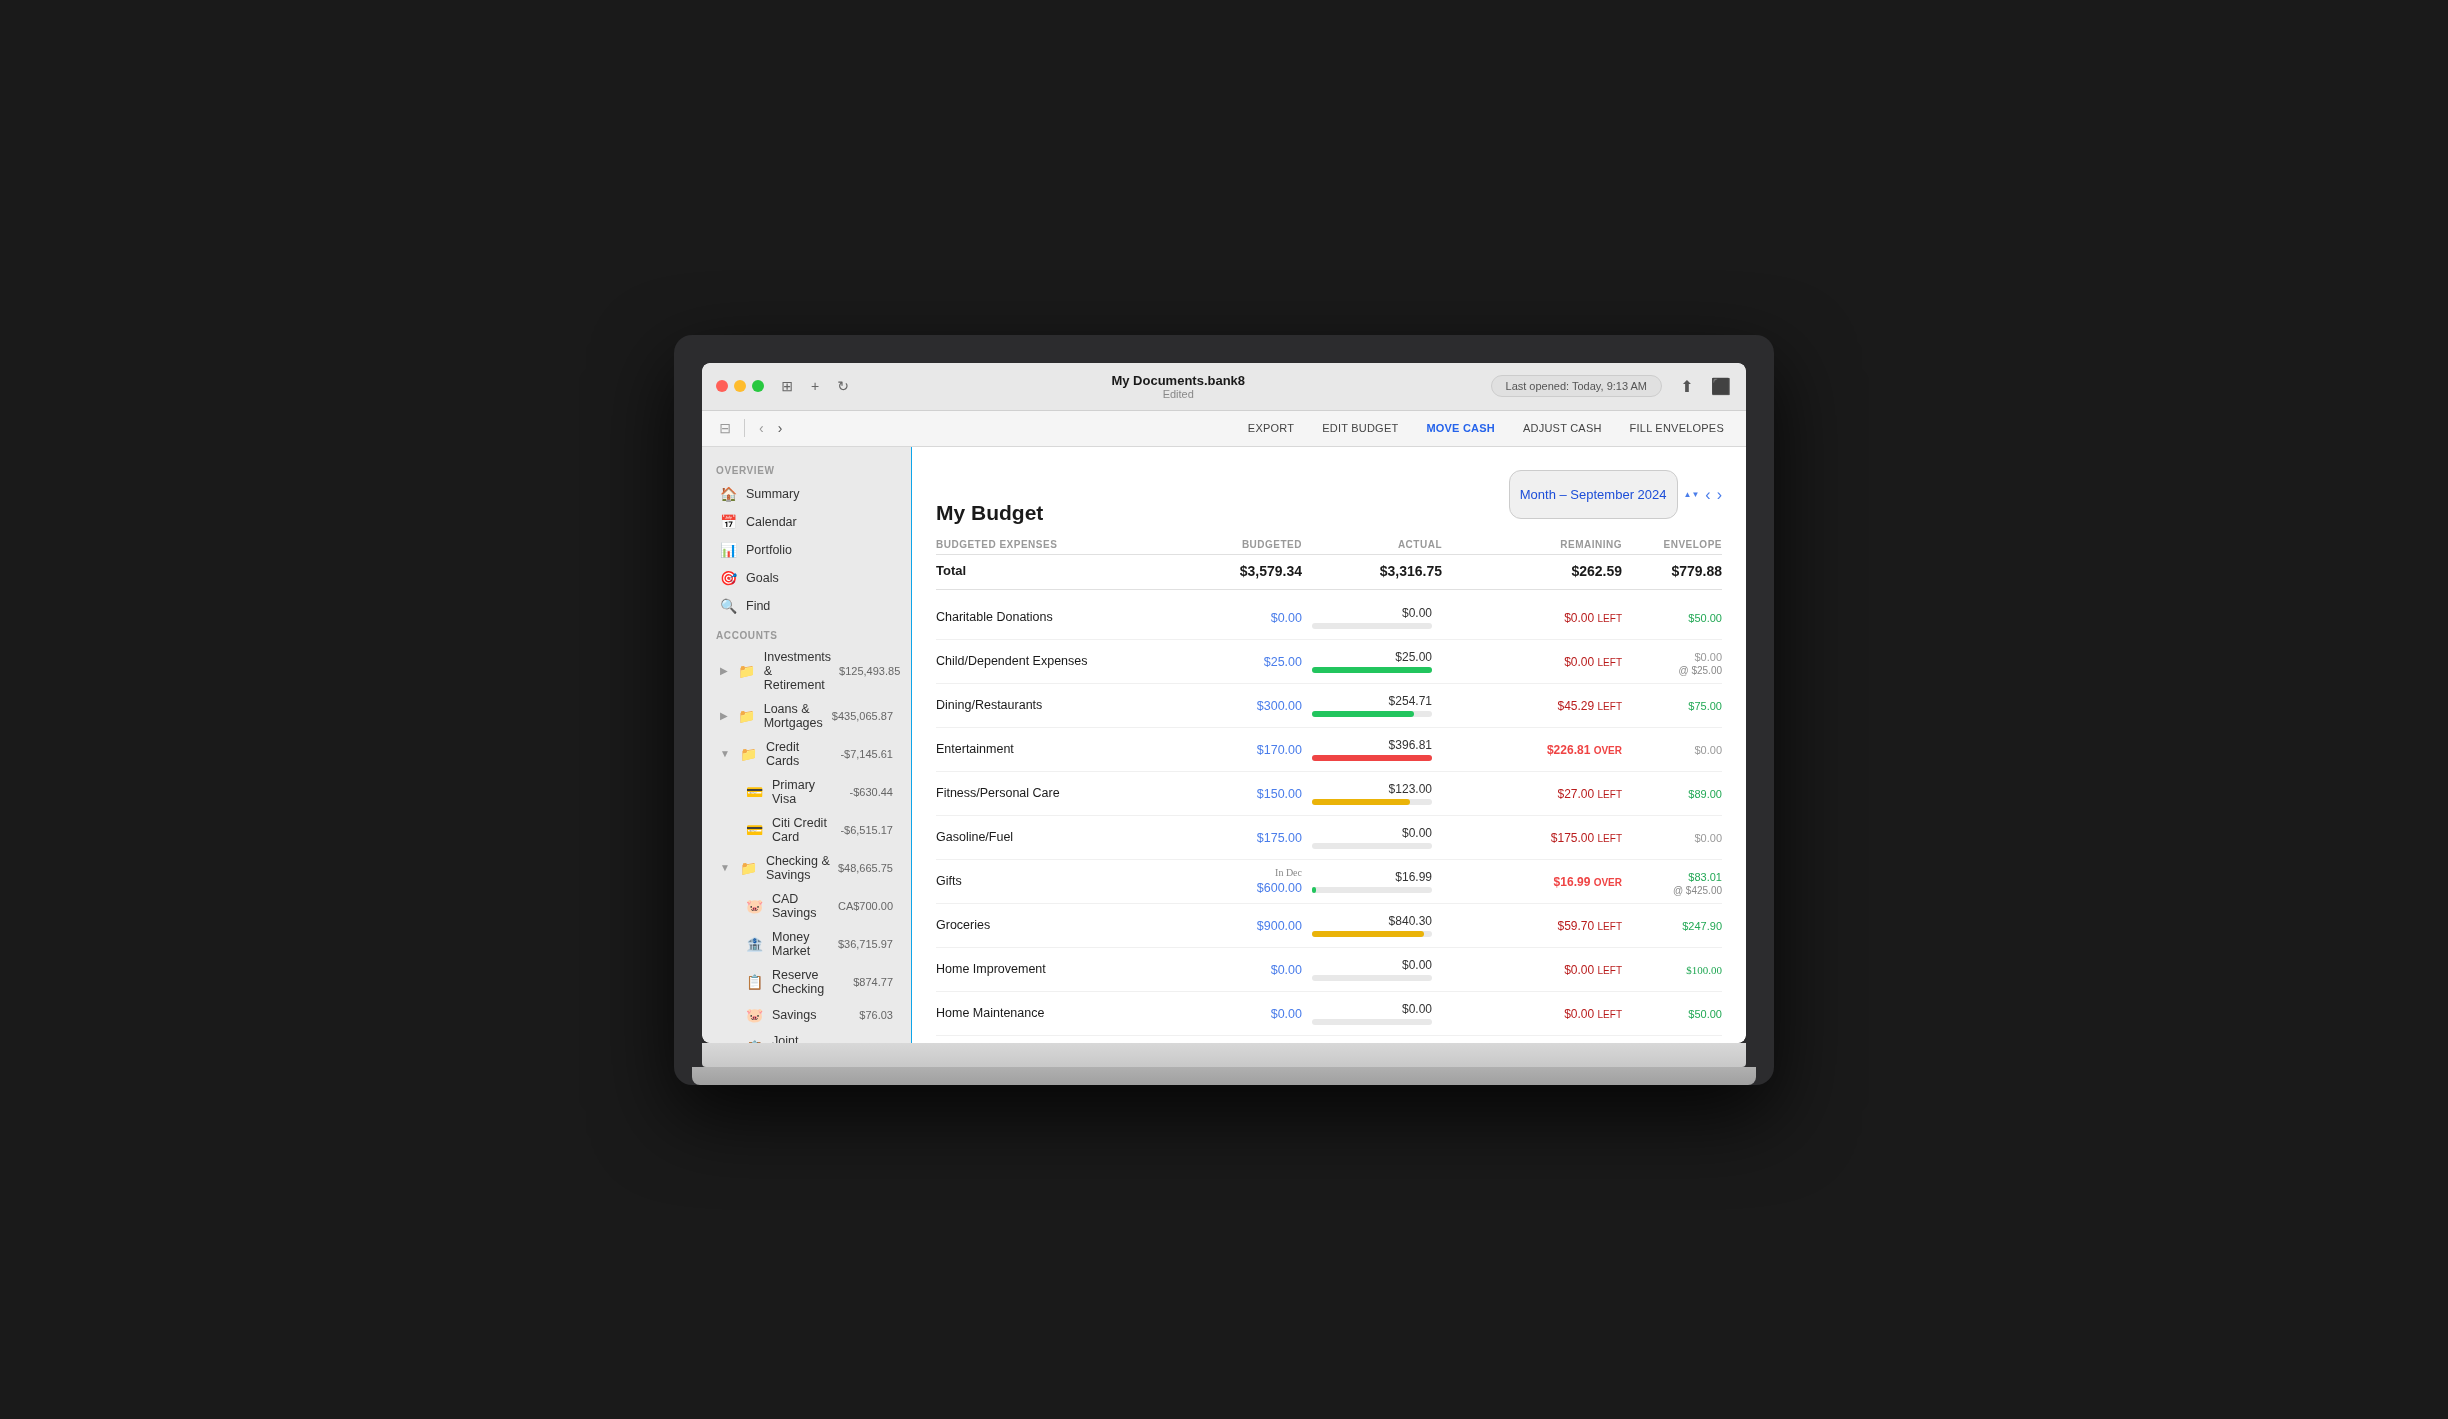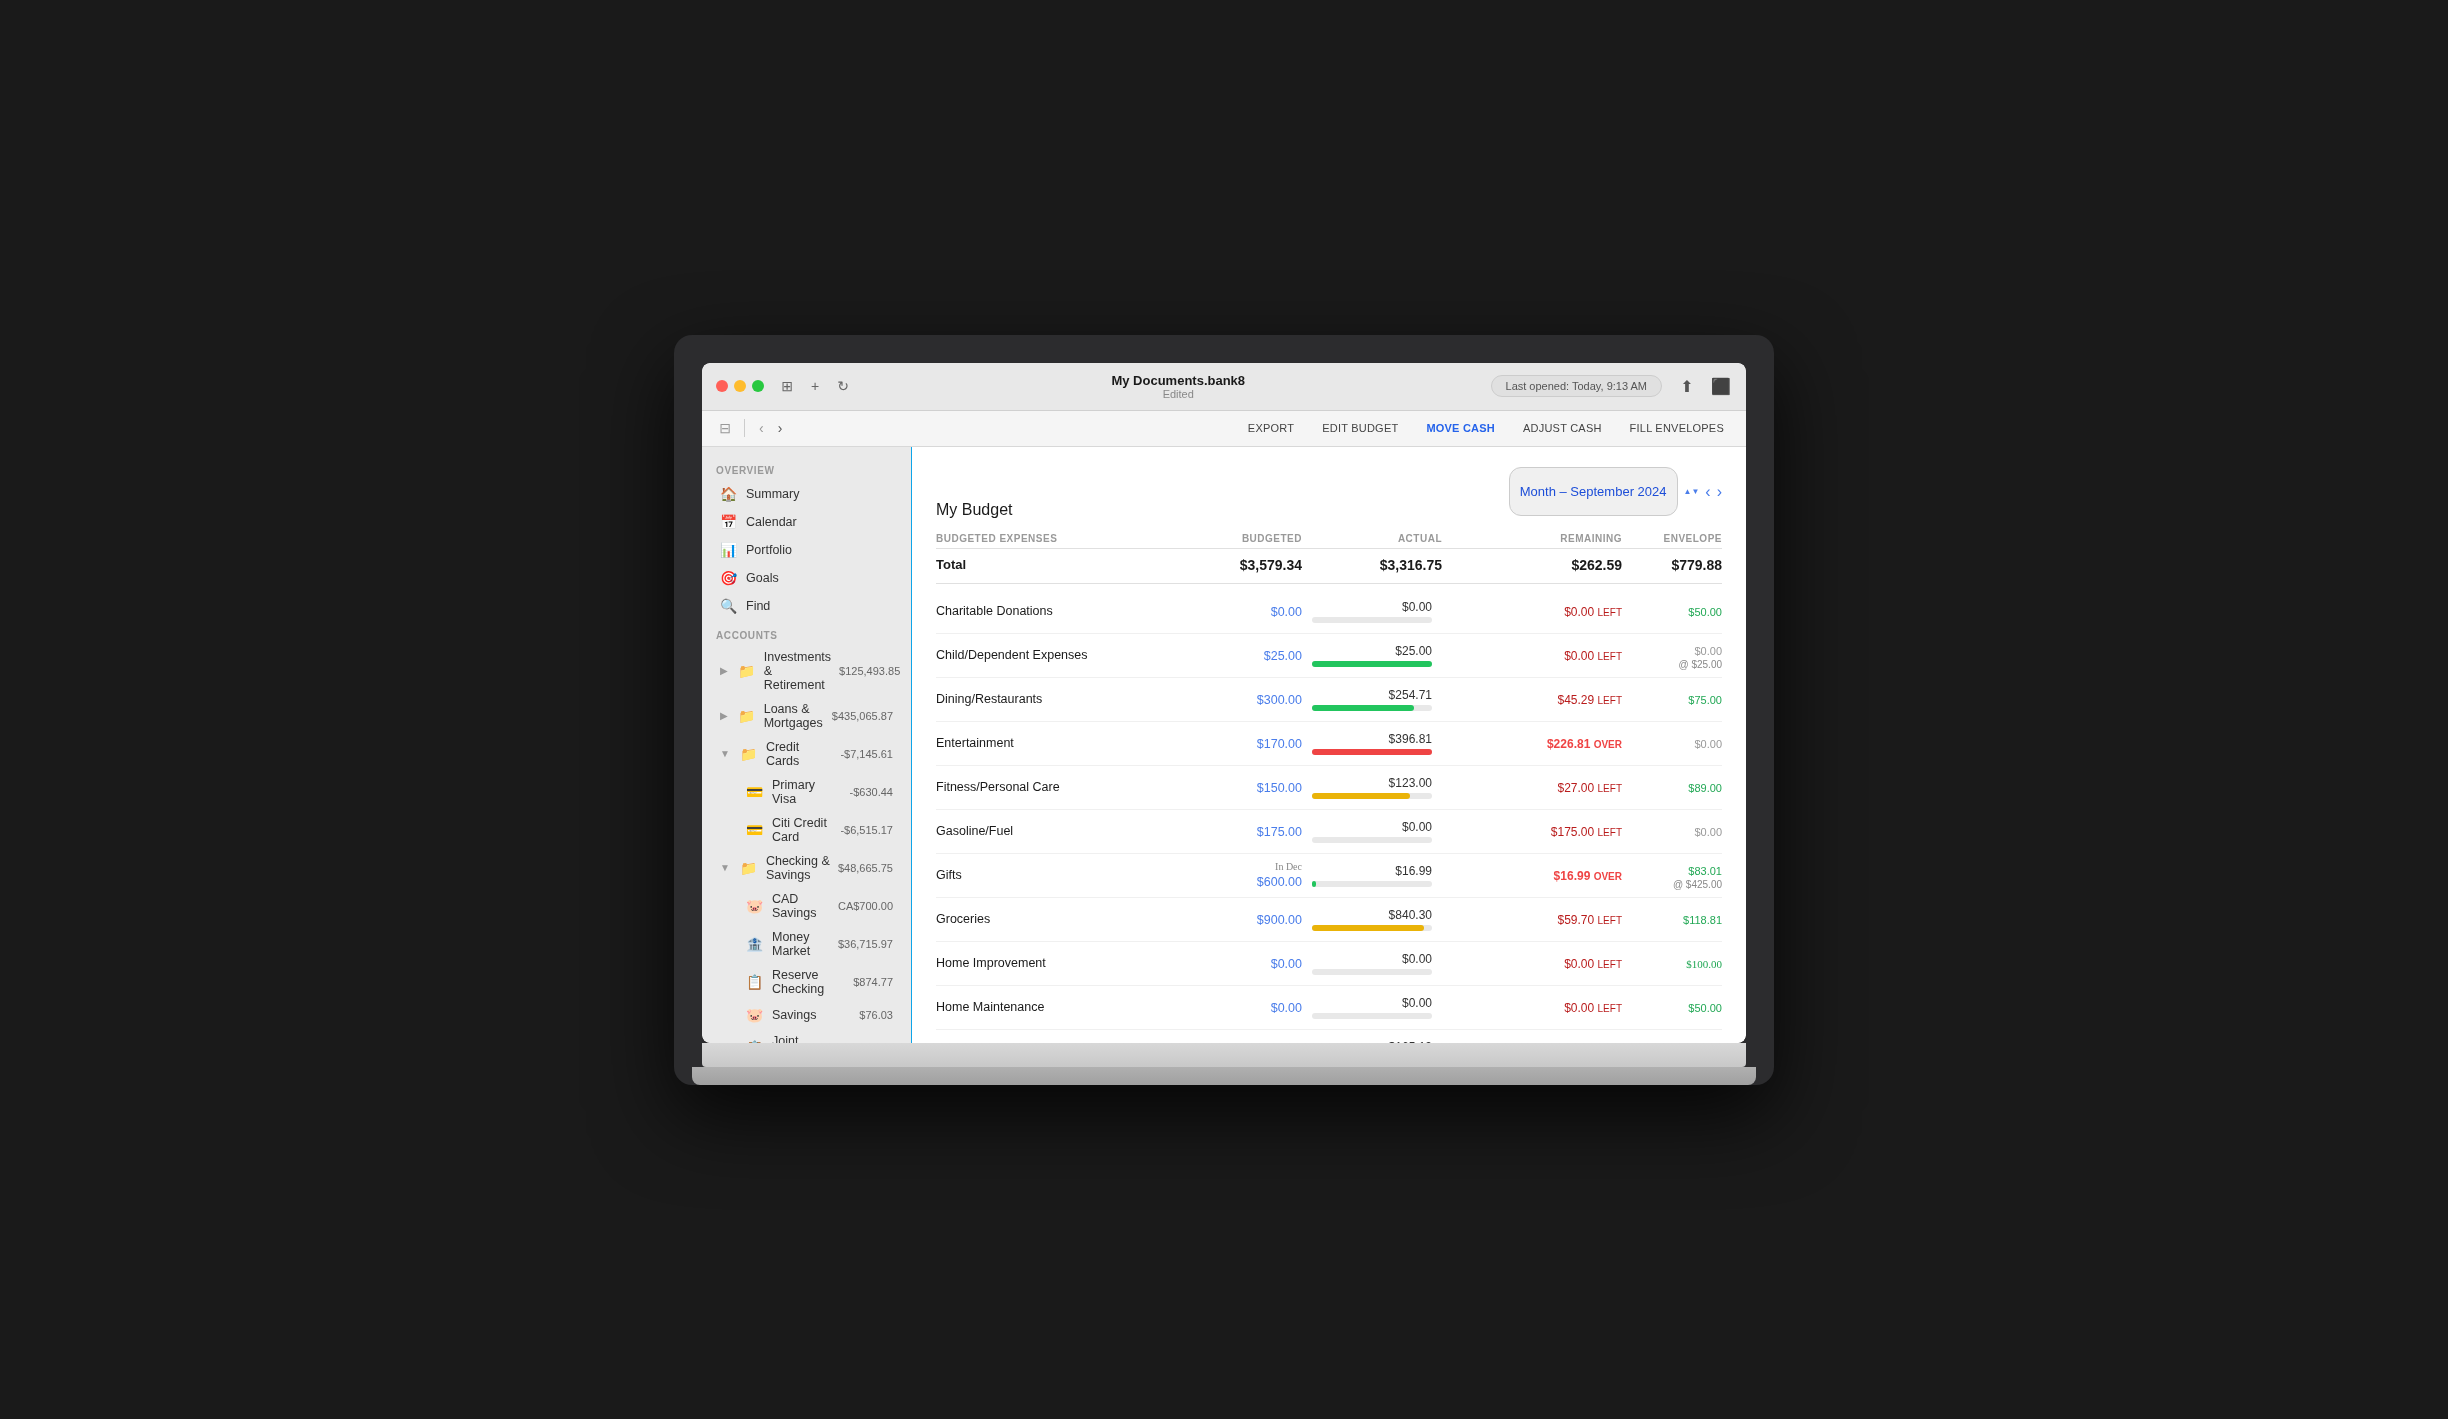--- a/index.html
+++ b/index.html
@@ -201,22 +201,22 @@
       background: #fff;
       padding: 18px 24px;
     }
     .budget-header {
       display: flex;
       align-items: center;
       justify-content: space-between;
       margin-bottom: 14px;
     }
     .budget-title {
-      font-size: 16px;
-      font-weight: 400;
+      font-size: 21px;
+      font-weight: 700;
       color: #1a1a1a;
       margin-top: 36px;
     }
     .month-selector {
       display: flex;
       align-items: center;
       gap: 6px;
     }
     .month-display {
       font-size: 13px;
@@ -664,21 +664,21 @@
     <div class="row-actual-col">
       <div class="row-actual-val">$840.30</div>
       <div class="progress-bar-wrap">
         <div class="progress-bar-fill progress-yellow" style="width:93%"></div>
       </div>
     </div>
     <div class="row-remaining-col">
       <span class="remaining-val left-label">$59.70 <span class="remaining-label left-label">LEFT</span></span>
     </div>
     <div style="text-align:right;">
-      <span class="row-envelope ">$118.81</span>
+      <span class="row-envelope ">$247.90</span>
       
     </div>
   </div>
               <div class="budget-row">
     <span class="row-name">Home Improvement</span>
     <div style="text-align:right;">
       
       <span class="row-budgeted">$0.00</span>
     </div>
     <div class="row-actual-col">

